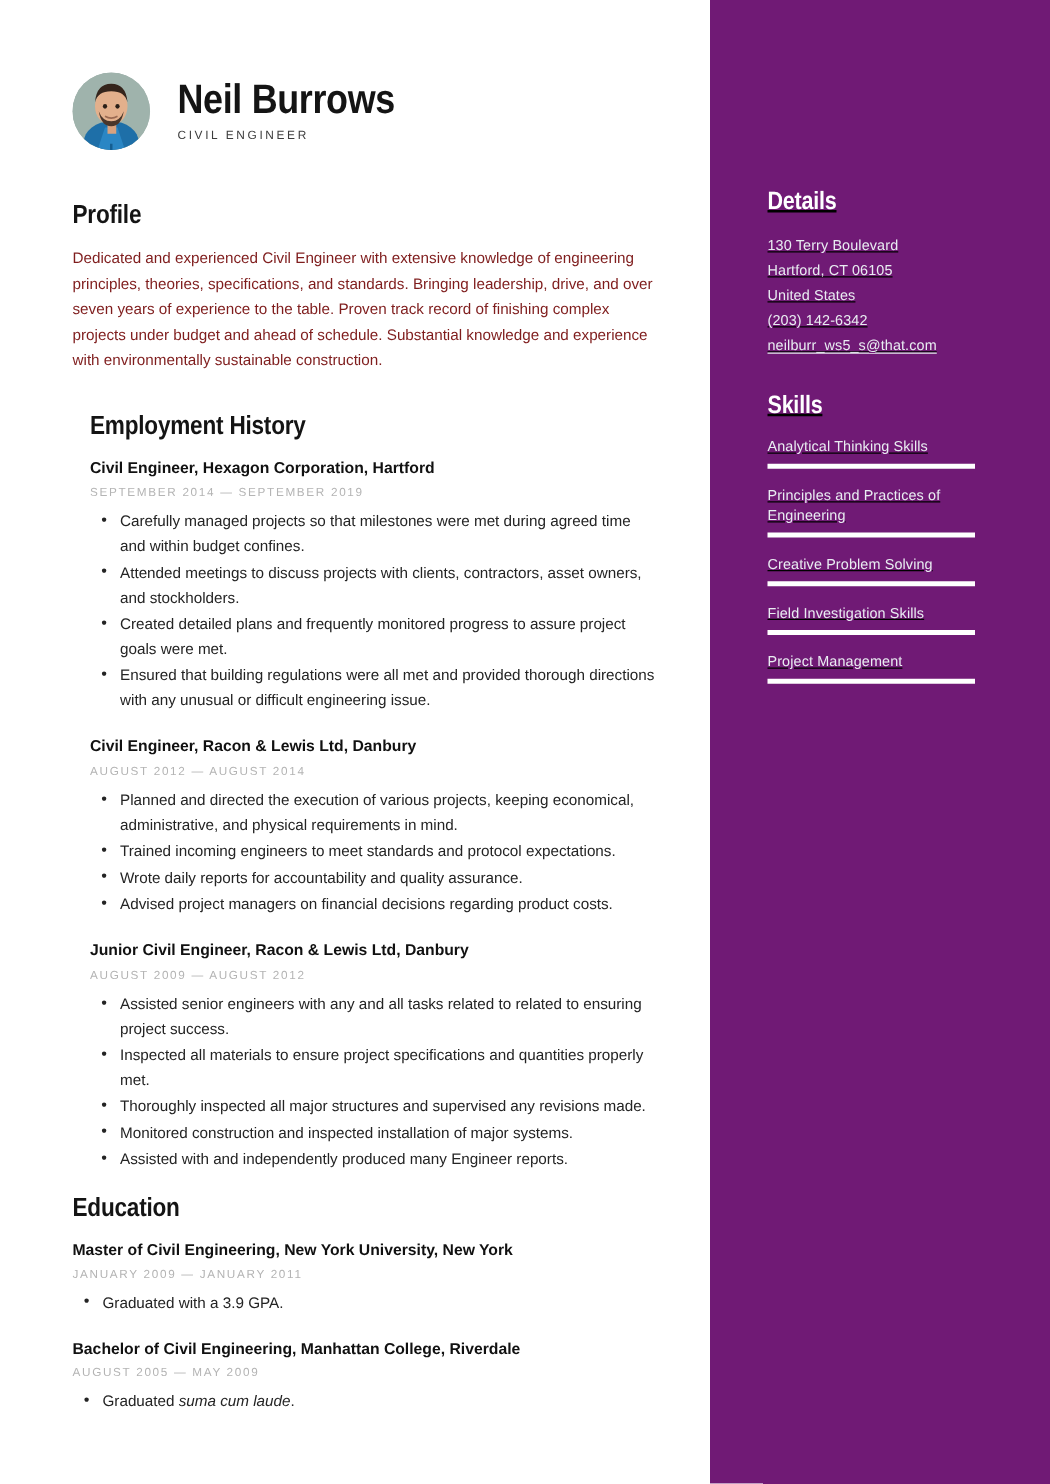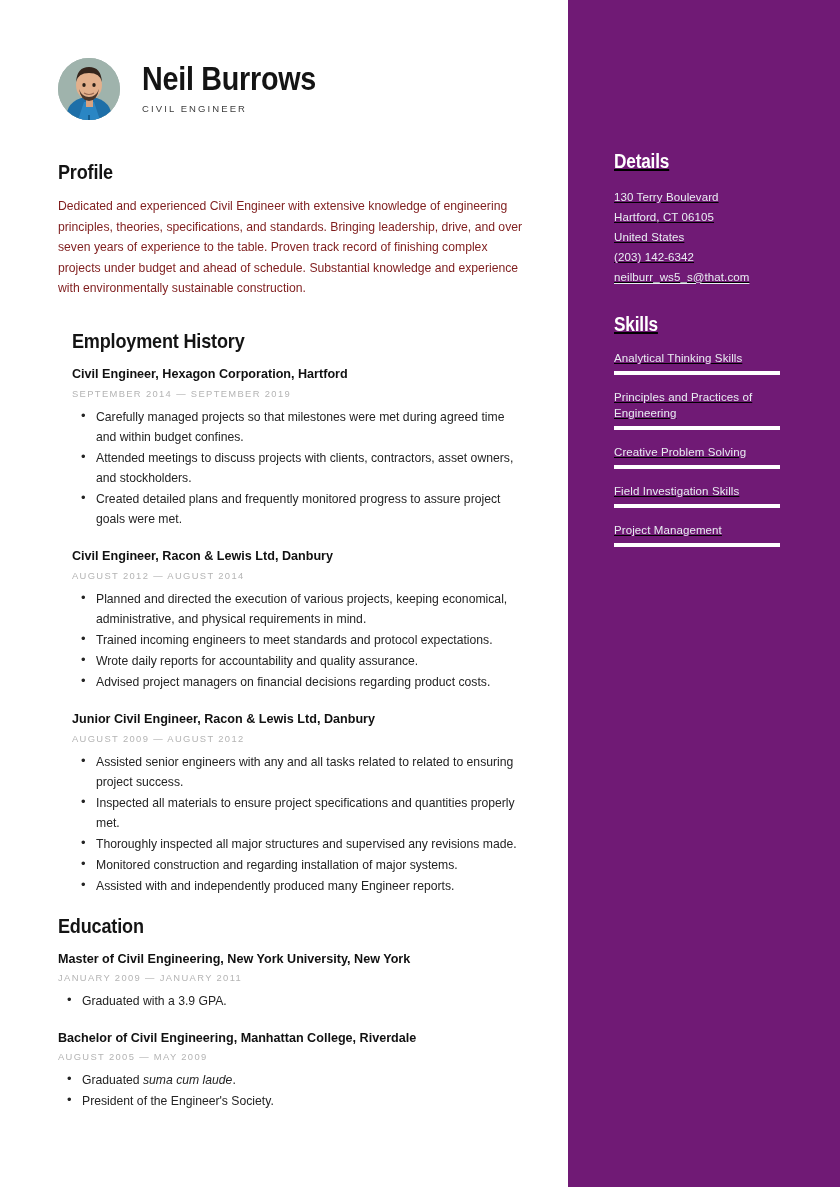--- a/index.html
+++ b/index.html
@@ -227,40 +227,41 @@
     <div class="section" id="employment-section">
       <div class="section-heading">Employment History</div>
       <div id="employment-entries">
           <div class="entry">
             <div class="entry-title">Civil Engineer, Hexagon Corporation, Hartford</div>
             <div class="entry-dates">SEPTEMBER 2014 — SEPTEMBER 2019</div>
             <ul class="bullets">
               <li>Carefully managed projects so that milestones were met during agreed time and within budget confines.</li>
               <li>Attended meetings to discuss projects with clients, contractors, asset owners, and stockholders.</li>
               <li>Created detailed plans and frequently monitored progress to assure project goals were met.</li>
+              <li>Ensured that building regulations were all met and provided thorough directions with any unusual or difficult engineering issue.</li>
             </ul>
           </div>
           <div class="entry">
             <div class="entry-title">Civil Engineer, Racon &amp; Lewis Ltd, Danbury</div>
             <div class="entry-dates">AUGUST 2012 — AUGUST 2014</div>
             <ul class="bullets">
               <li>Planned and directed the execution of various projects, keeping economical, administrative, and physical requirements in mind.</li>
               <li>Trained incoming engineers to meet standards and protocol expectations.</li>
               <li>Wrote daily reports for accountability and quality assurance.</li>
               <li>Advised project managers on financial decisions regarding product costs.</li>
             </ul>
           </div>
           <div class="entry">
             <div class="entry-title">Junior Civil Engineer, Racon &amp; Lewis Ltd, Danbury</div>
             <div class="entry-dates">AUGUST 2009 — AUGUST 2012</div>
             <ul class="bullets">
               <li>Assisted senior engineers with any and all tasks related to related to ensuring project success.</li>
               <li>Inspected all materials to ensure project specifications and quantities properly met.</li>
               <li>Thoroughly inspected all major structures and supervised any revisions made.</li>
-              <li>Monitored construction and regarding installation of major systems.</li>
+              <li>Monitored construction and inspected installation of major systems.</li>
               <li>Assisted with and independently produced many Engineer reports.</li>
             </ul>
           </div>
         </div>
     </div>
 
     <div class="section" id="education-section">
       <div class="section-heading">Education</div>
       <div id="education-entries">
           <div class="entry">
@@ -268,21 +269,20 @@
             <div class="entry-dates">JANUARY 2009 — JANUARY 2011</div>
             <ul class="bullets">
               <li>Graduated with a 3.9 GPA.</li>
             </ul>
           </div>
           <div class="entry">
             <div class="entry-title">Bachelor of Civil Engineering, Manhattan College, Riverdale</div>
             <div class="entry-dates">AUGUST 2005 — MAY 2009</div>
             <ul class="bullets">
               <li>Graduated <em>suma cum laude</em>.</li>
-              <li>President of the Engineer's Society.</li>
             </ul>
           </div>
         </div>
     </div>
 
   </div>
 
   <div class="sidebar">
 
     <div class="sidebar-section">

